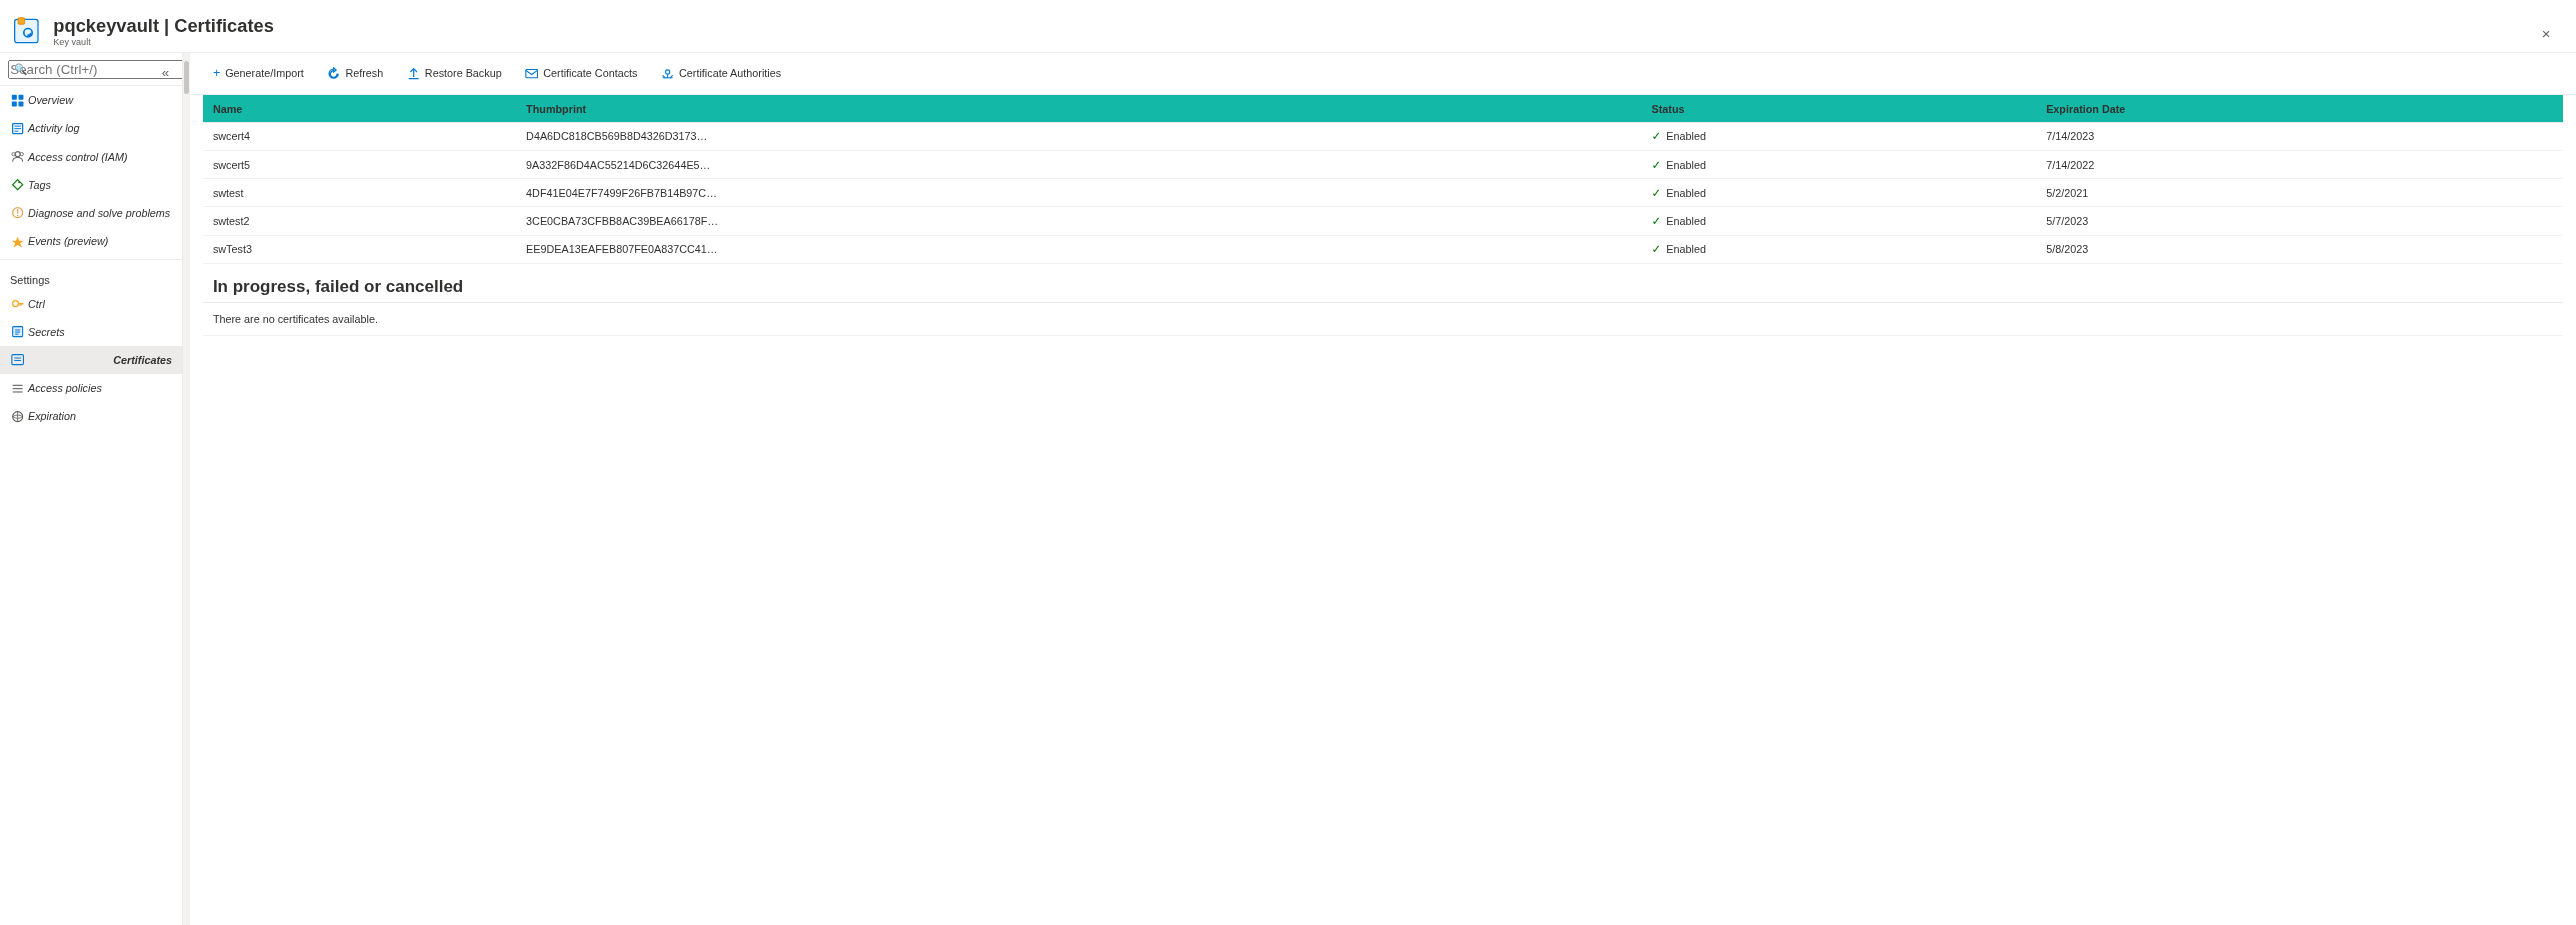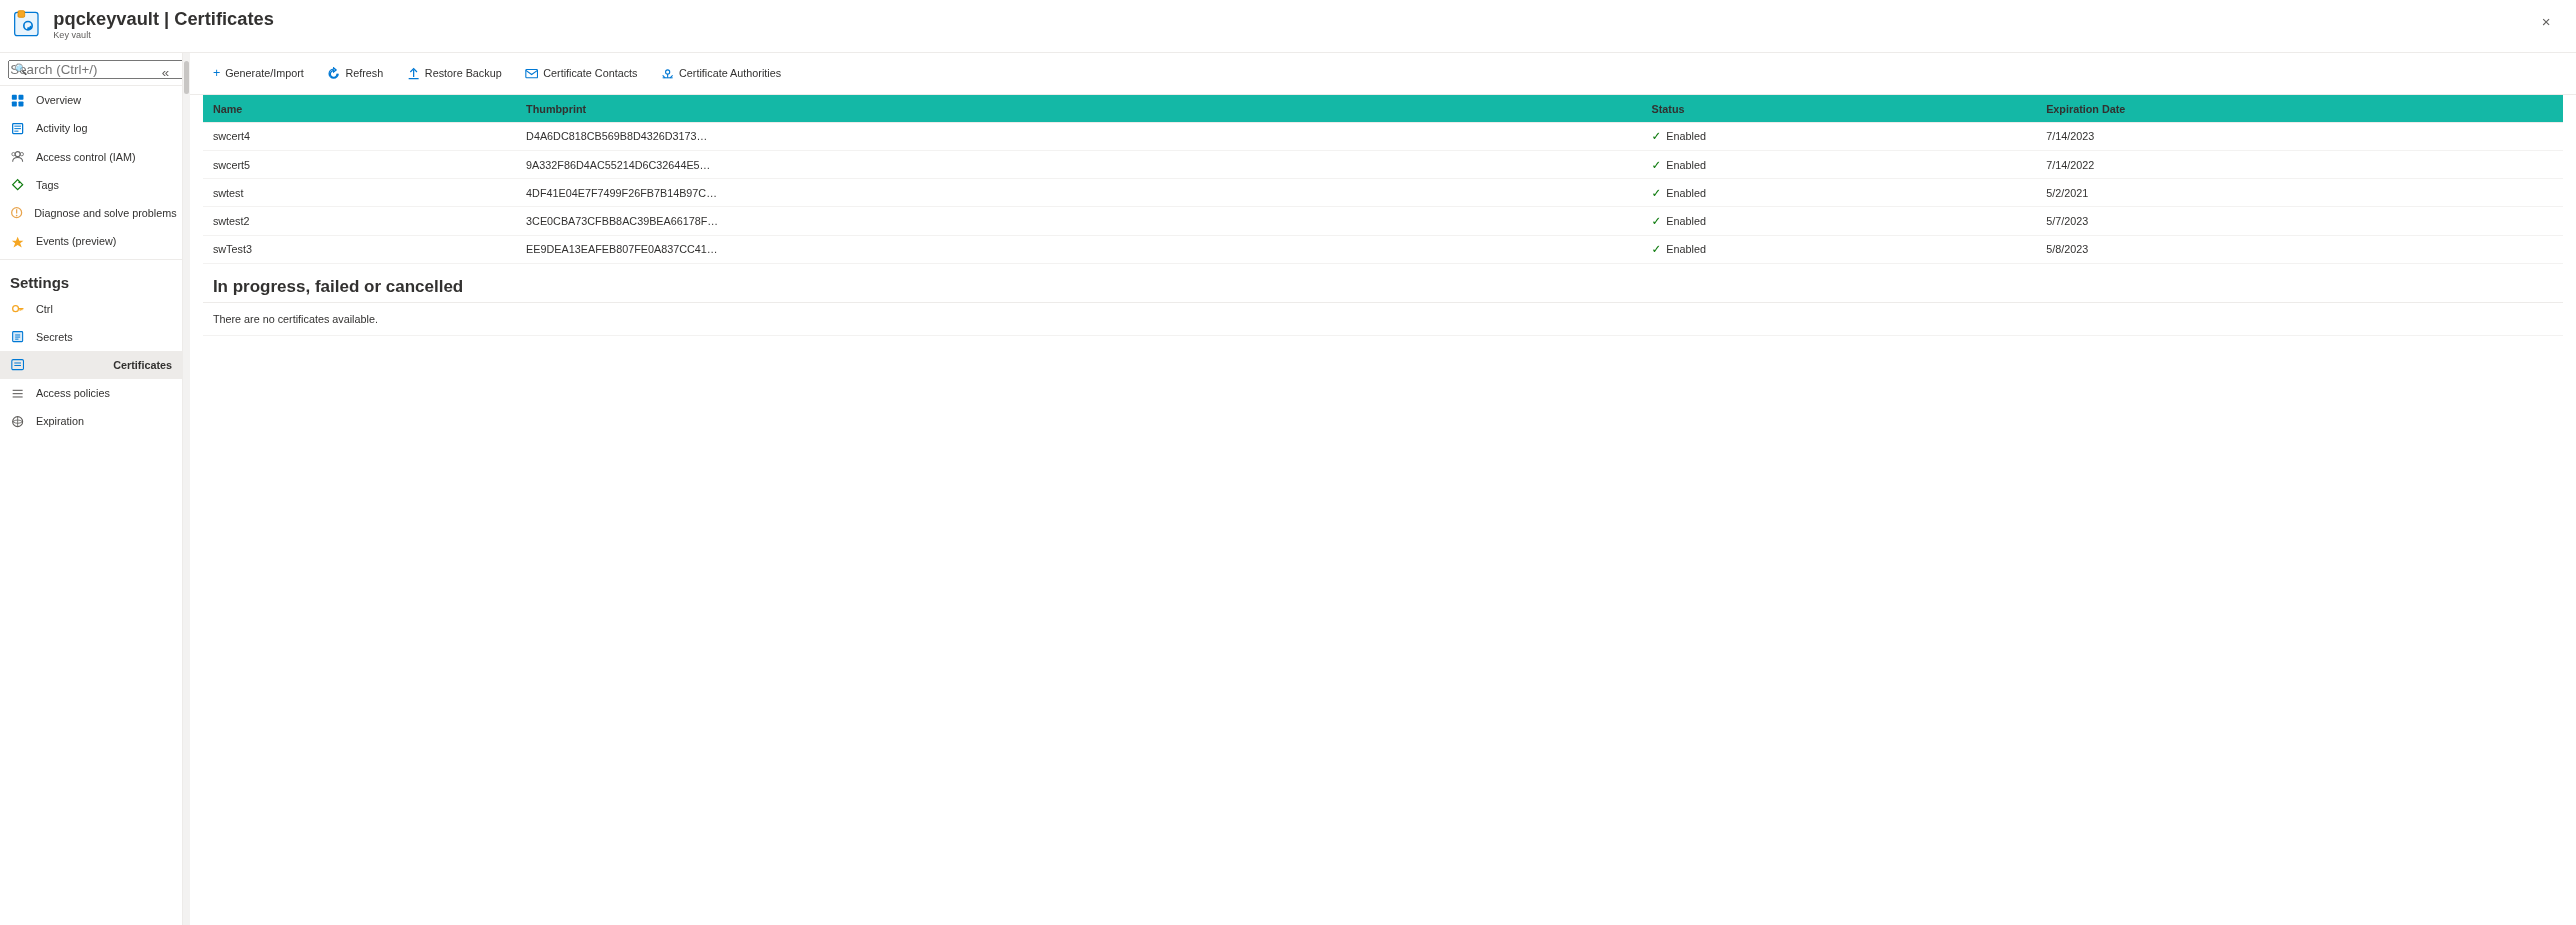--- a/index.html
+++ b/index.html
@@ -1,21 +1,21 @@
 <!DOCTYPE html>
 <html style="font-size:13.3px"><head>
   <meta charset="utf-8">
   <style>
     * { box-sizing: border-box; margin: 0; padding: 0; }
     body { font-family: 'Segoe UI', Arial, sans-serif; font-size: 10.8px; background: #fff; color: #323130; overflow: hidden; }
 
     
     .header {
       display: flex;
-      align-items: flex-start;
+      align-items: flex-end;
       justify-content: space-between;
       padding: 8.3px 16.6px 5px 13.3px;
       border-bottom: 0.8px solid #edebe9;
       background: #fff;
       min-height: 53px;
     }
     .header-left {
       display: flex;
       align-items: center;
       gap: 10px;
@@ -75,34 +75,35 @@
       display: flex;
       align-items: center;
       padding: 6.6px 8.3px;
       border-bottom: 0.8px solid #edebe9;
       position: relative;
     }
     .sidebar-nav { flex: 1; overflow-y: auto; }
     .nav-item {
       display: flex;
       align-items: center;
-      gap: 11px;
+      gap: 3px;
       padding: 6.6px 10px;
       cursor: pointer;
       font-size: 10.8px;
       color: #323130;
       text-decoration: none;
       white-space: nowrap;
+      font-style: italic;
     }
     .nav-item.active { background: #edebe9; font-weight: 600; justify-content: space-between; }
     .nav-item .nav-icon { width: 15px; height: 15px; display: flex; align-items: center; justify-content: center; font-size: 13.3px; }
     .nav-section-title {
       padding: 11.6px 10px 3.3px 10px;
-      font-size: 15px;
-      font-weight: 700;
+      font-size: 11px;
+      font-weight: 400;
       color: #323130;
       text-transform: none;
     }
     .nav-divider { height: 0.8px; background: #edebe9; margin: 3.3px 0; }
 
     
     .main-content {
       flex: 1;
       overflow-y: auto;
       display: flex;

